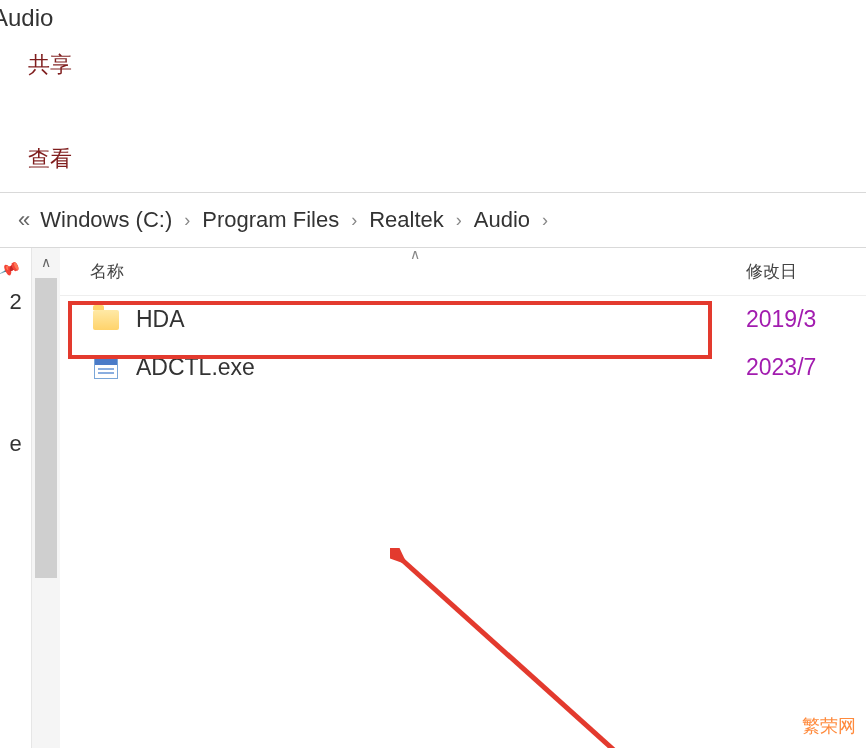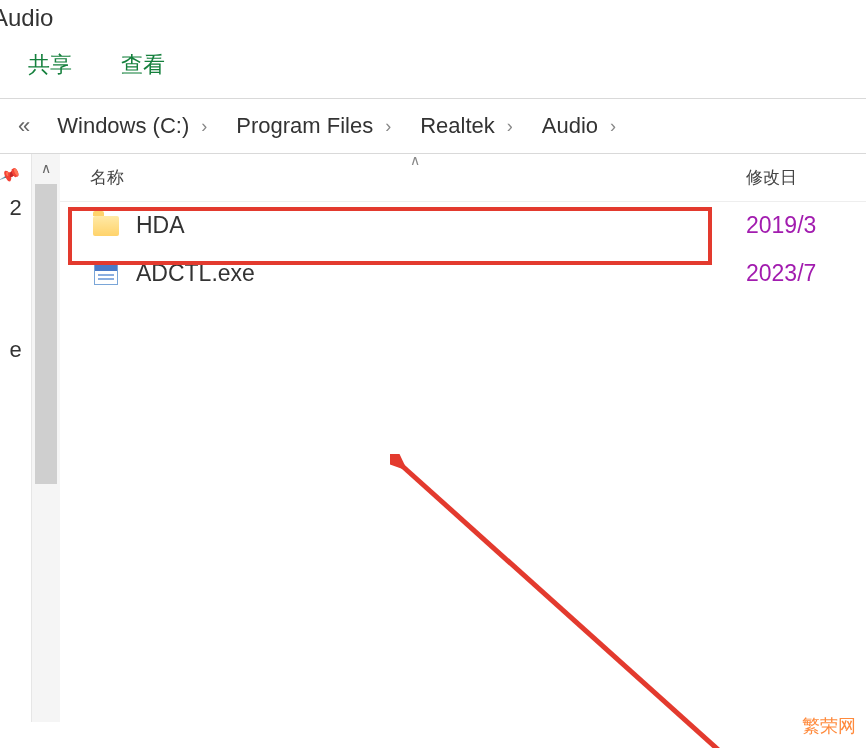--- a/index.html
+++ b/index.html
@@ -16,45 +16,45 @@
       position: relative;
     }
     .window-title {
       font-size: 24px;
       color: #333;
       padding: 4px 0 6px 0;
       margin-left: -8px;
     }
     .ribbon-tabs {
       display: flex;
-      gap: 49px;
+      gap: 64px;
       padding: 12px 20px 18px 28px;
       font-size: 22px;
-      color: #15803d;
+      color: #7f1d1d;
       border-bottom: 1px solid #d9d9d9;
+      flex-direction: column;
     }
     .ribbon-tab {
       cursor: pointer;
     }
     .address-bar {
       display: flex;
       align-items: center;
       padding: 14px 8px;
       border-bottom: 1px solid #d9d9d9;
       font-size: 22px;
       color: #333;
     }
     .bc-history {
       color: #666;
       padding: 0 4px 0 10px;
     }
     .bc-segment {
       padding: 0 6px;
       cursor: pointer;
-      margin-left: 17px;
     }
     .bc-chevron {
       color: #888;
       padding: 0 6px;
       font-size: 18px;
     }
     .content-area {
       display: flex;
       height: calc(100% - 180px);
       position: relative;

